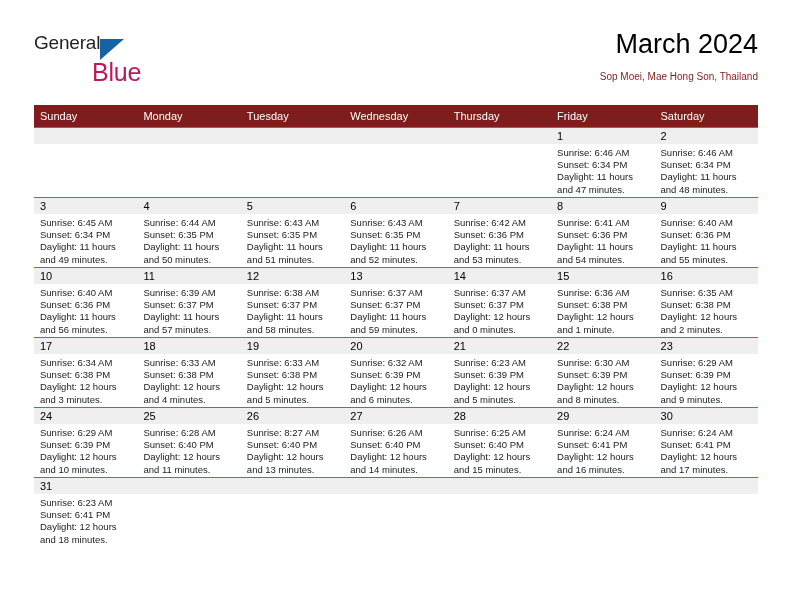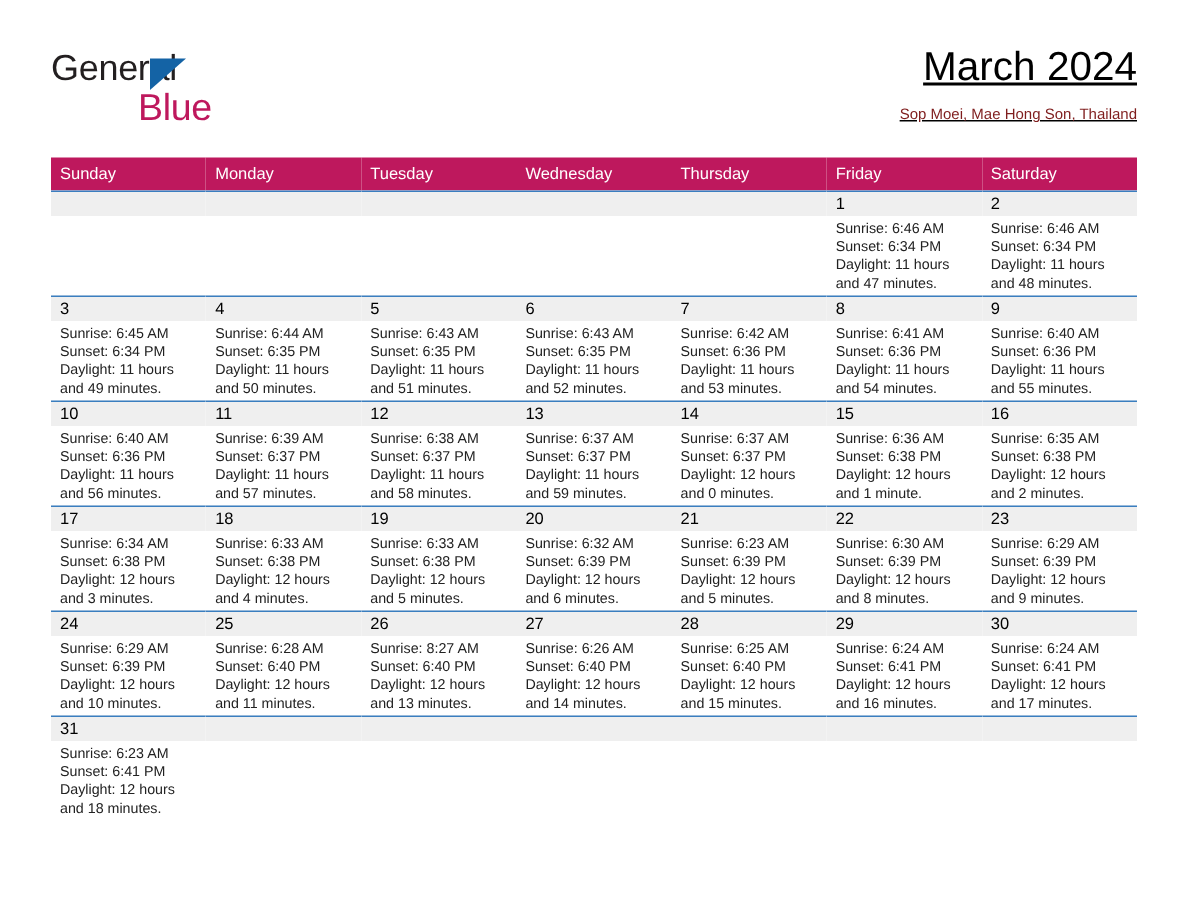--- a/index.html
+++ b/index.html
@@ -32,21 +32,21 @@
     position: absolute;
     left: 0;
     top: 4px;
     width: 200px;
     height: 58px;
   }
   .logo-general {
     position: absolute;
     left: 0;
     top: 0;
-    font-size: 24px;
+    font-size: 19px;
     letter-spacing: -0.2px;
     color: #231f20;
     font-family: "Liberation Sans", sans-serif;
   }
   .logo-tri {
     position: absolute;
     left: 66px;
     top: 7px;
     width: 0;
     height: 0;
@@ -60,21 +60,20 @@
     font-size: 25px;
     letter-spacing: -0.2px;
     color: #be185d;
     font-family: "Liberation Sans", sans-serif;
   }
   .title-block {
     position: absolute;
     right: 0;
     top: 0;
     text-align: right;
-    text-decoration: underline;
   }
   .cal-title {
     font-size: 27px;
     color: #000000;
     line-height: 32px;
     white-space: nowrap;
   }
   .cal-subtitle {
     font-size: 10px;
     color: #7f1d1d;
@@ -86,21 +85,21 @@
   
   .calendar {
     position: absolute;
     left: 34px;
     top: 105px;
     width: 724px;
     border-collapse: collapse;
     table-layout: fixed;
   }
   .calendar th {
-    background: #be185d;
+    background: #7f1d1d;
     color: #ffffff;
     font-size: 11px;
     font-weight: normal;
     text-align: left;
     padding: 5px 0 5px 6px;
     height: 12px;
     border: none;
   }
   .calendar td {
     vertical-align: top;

